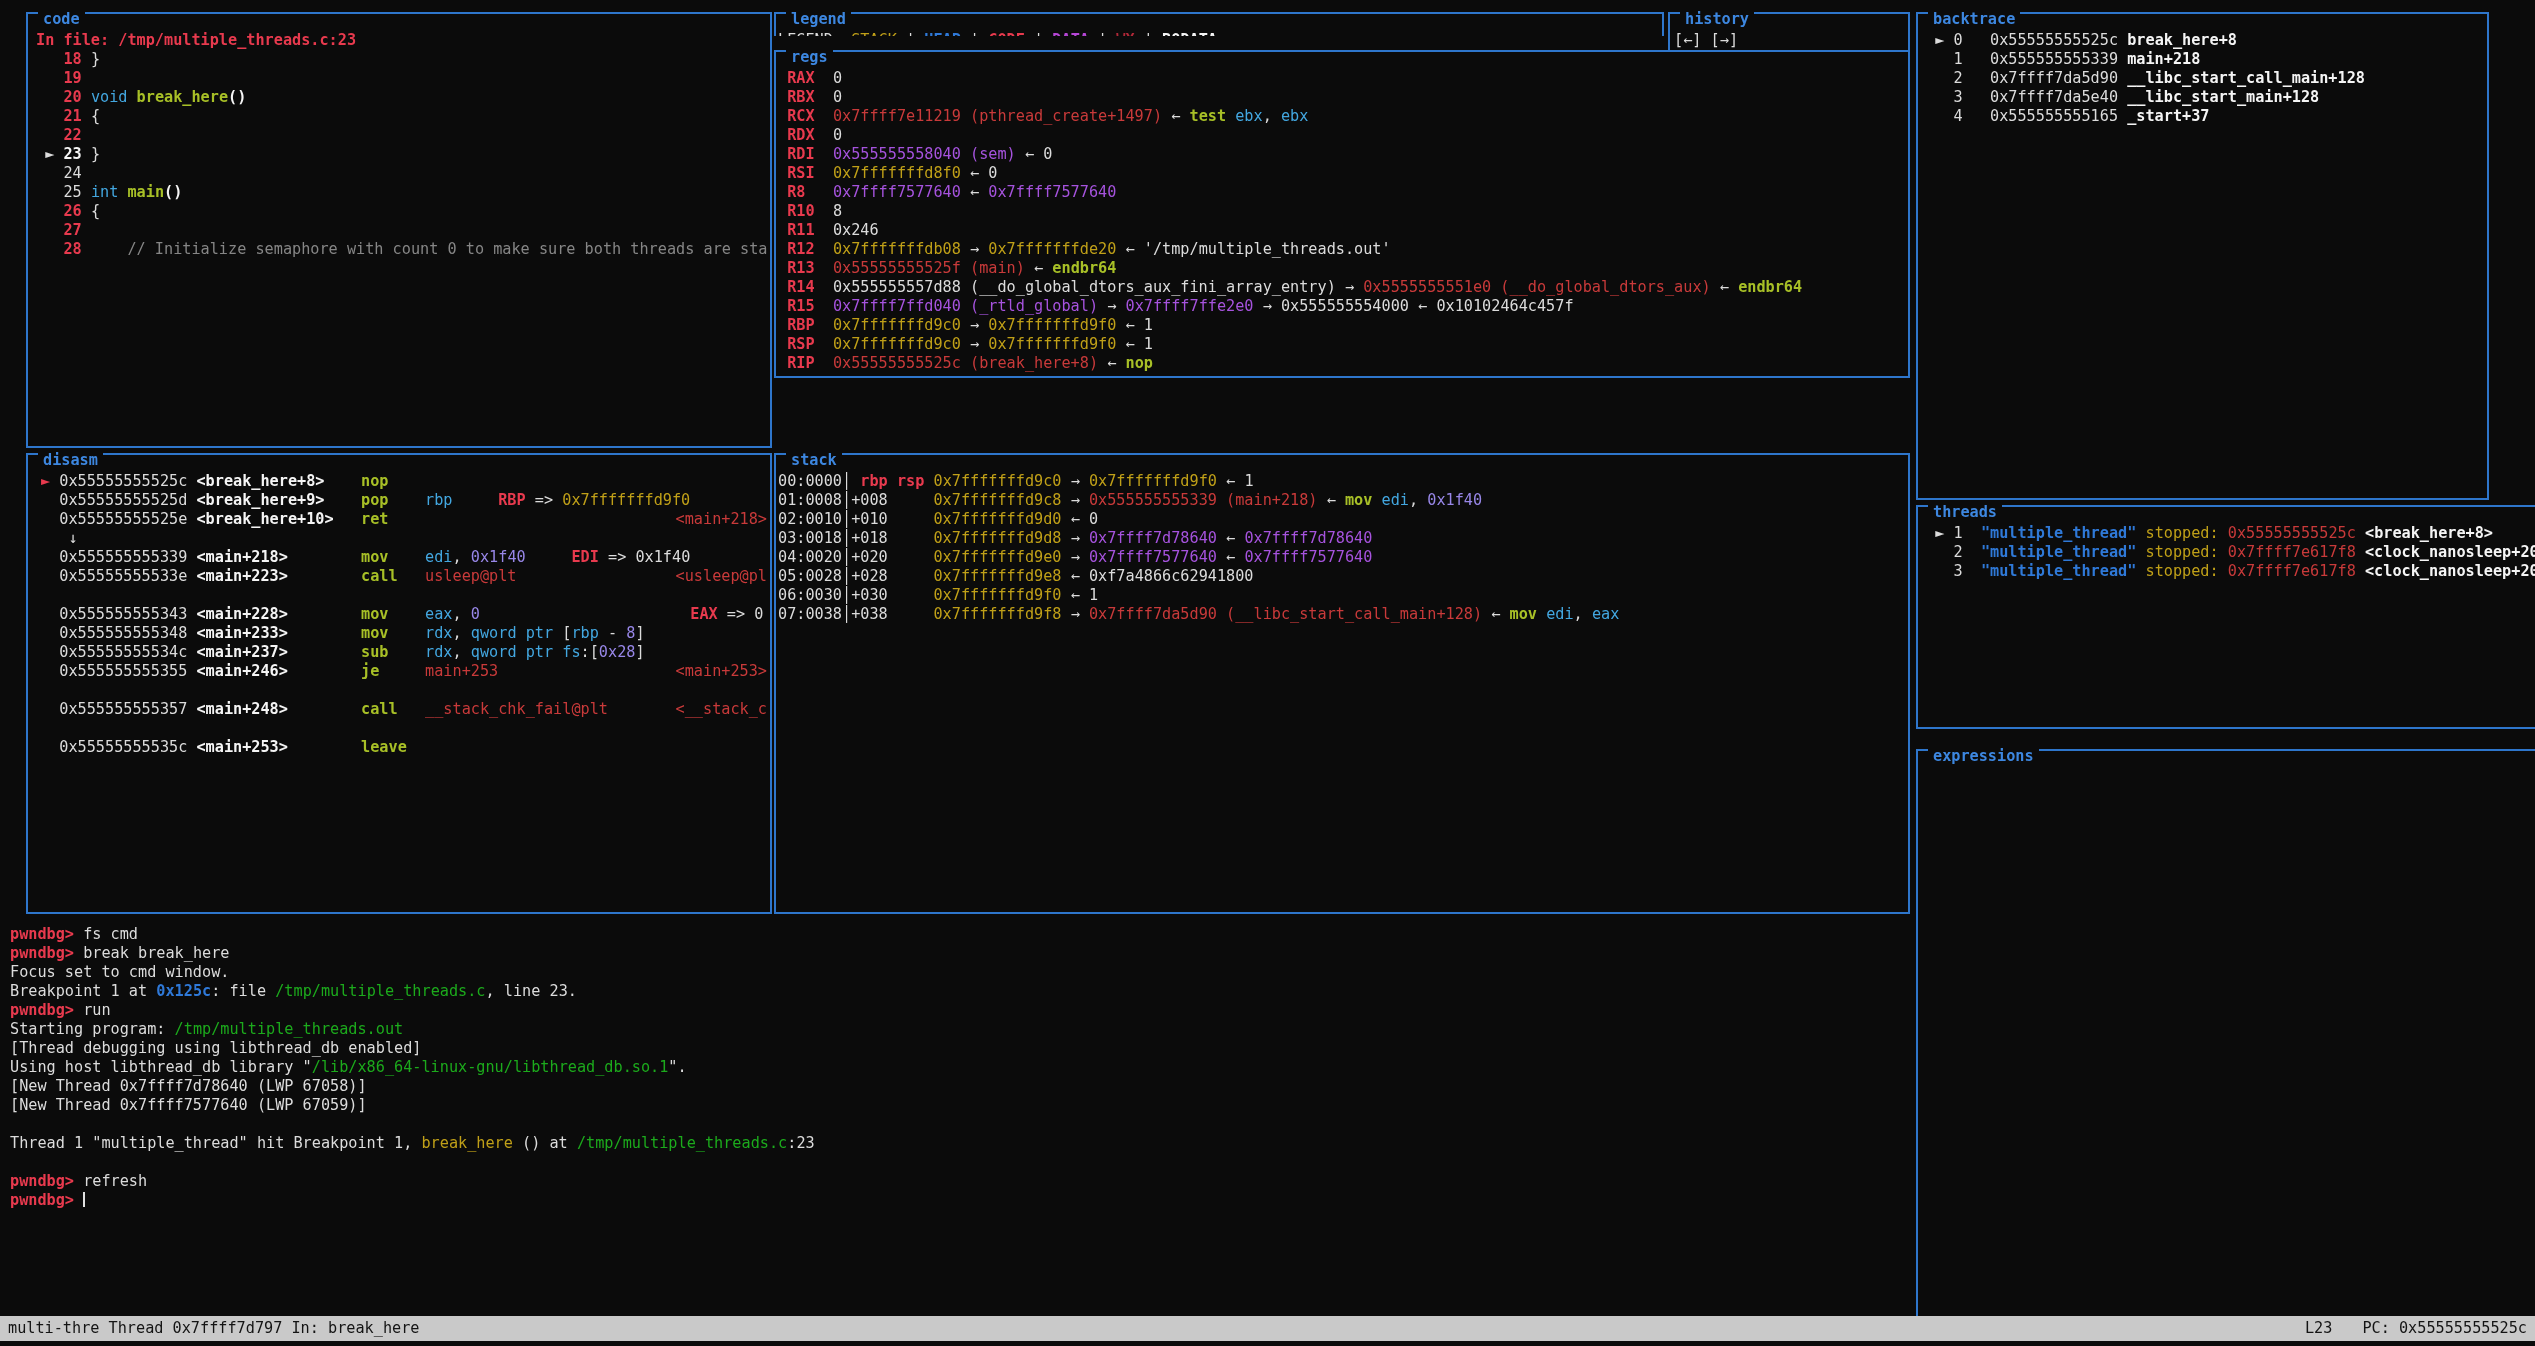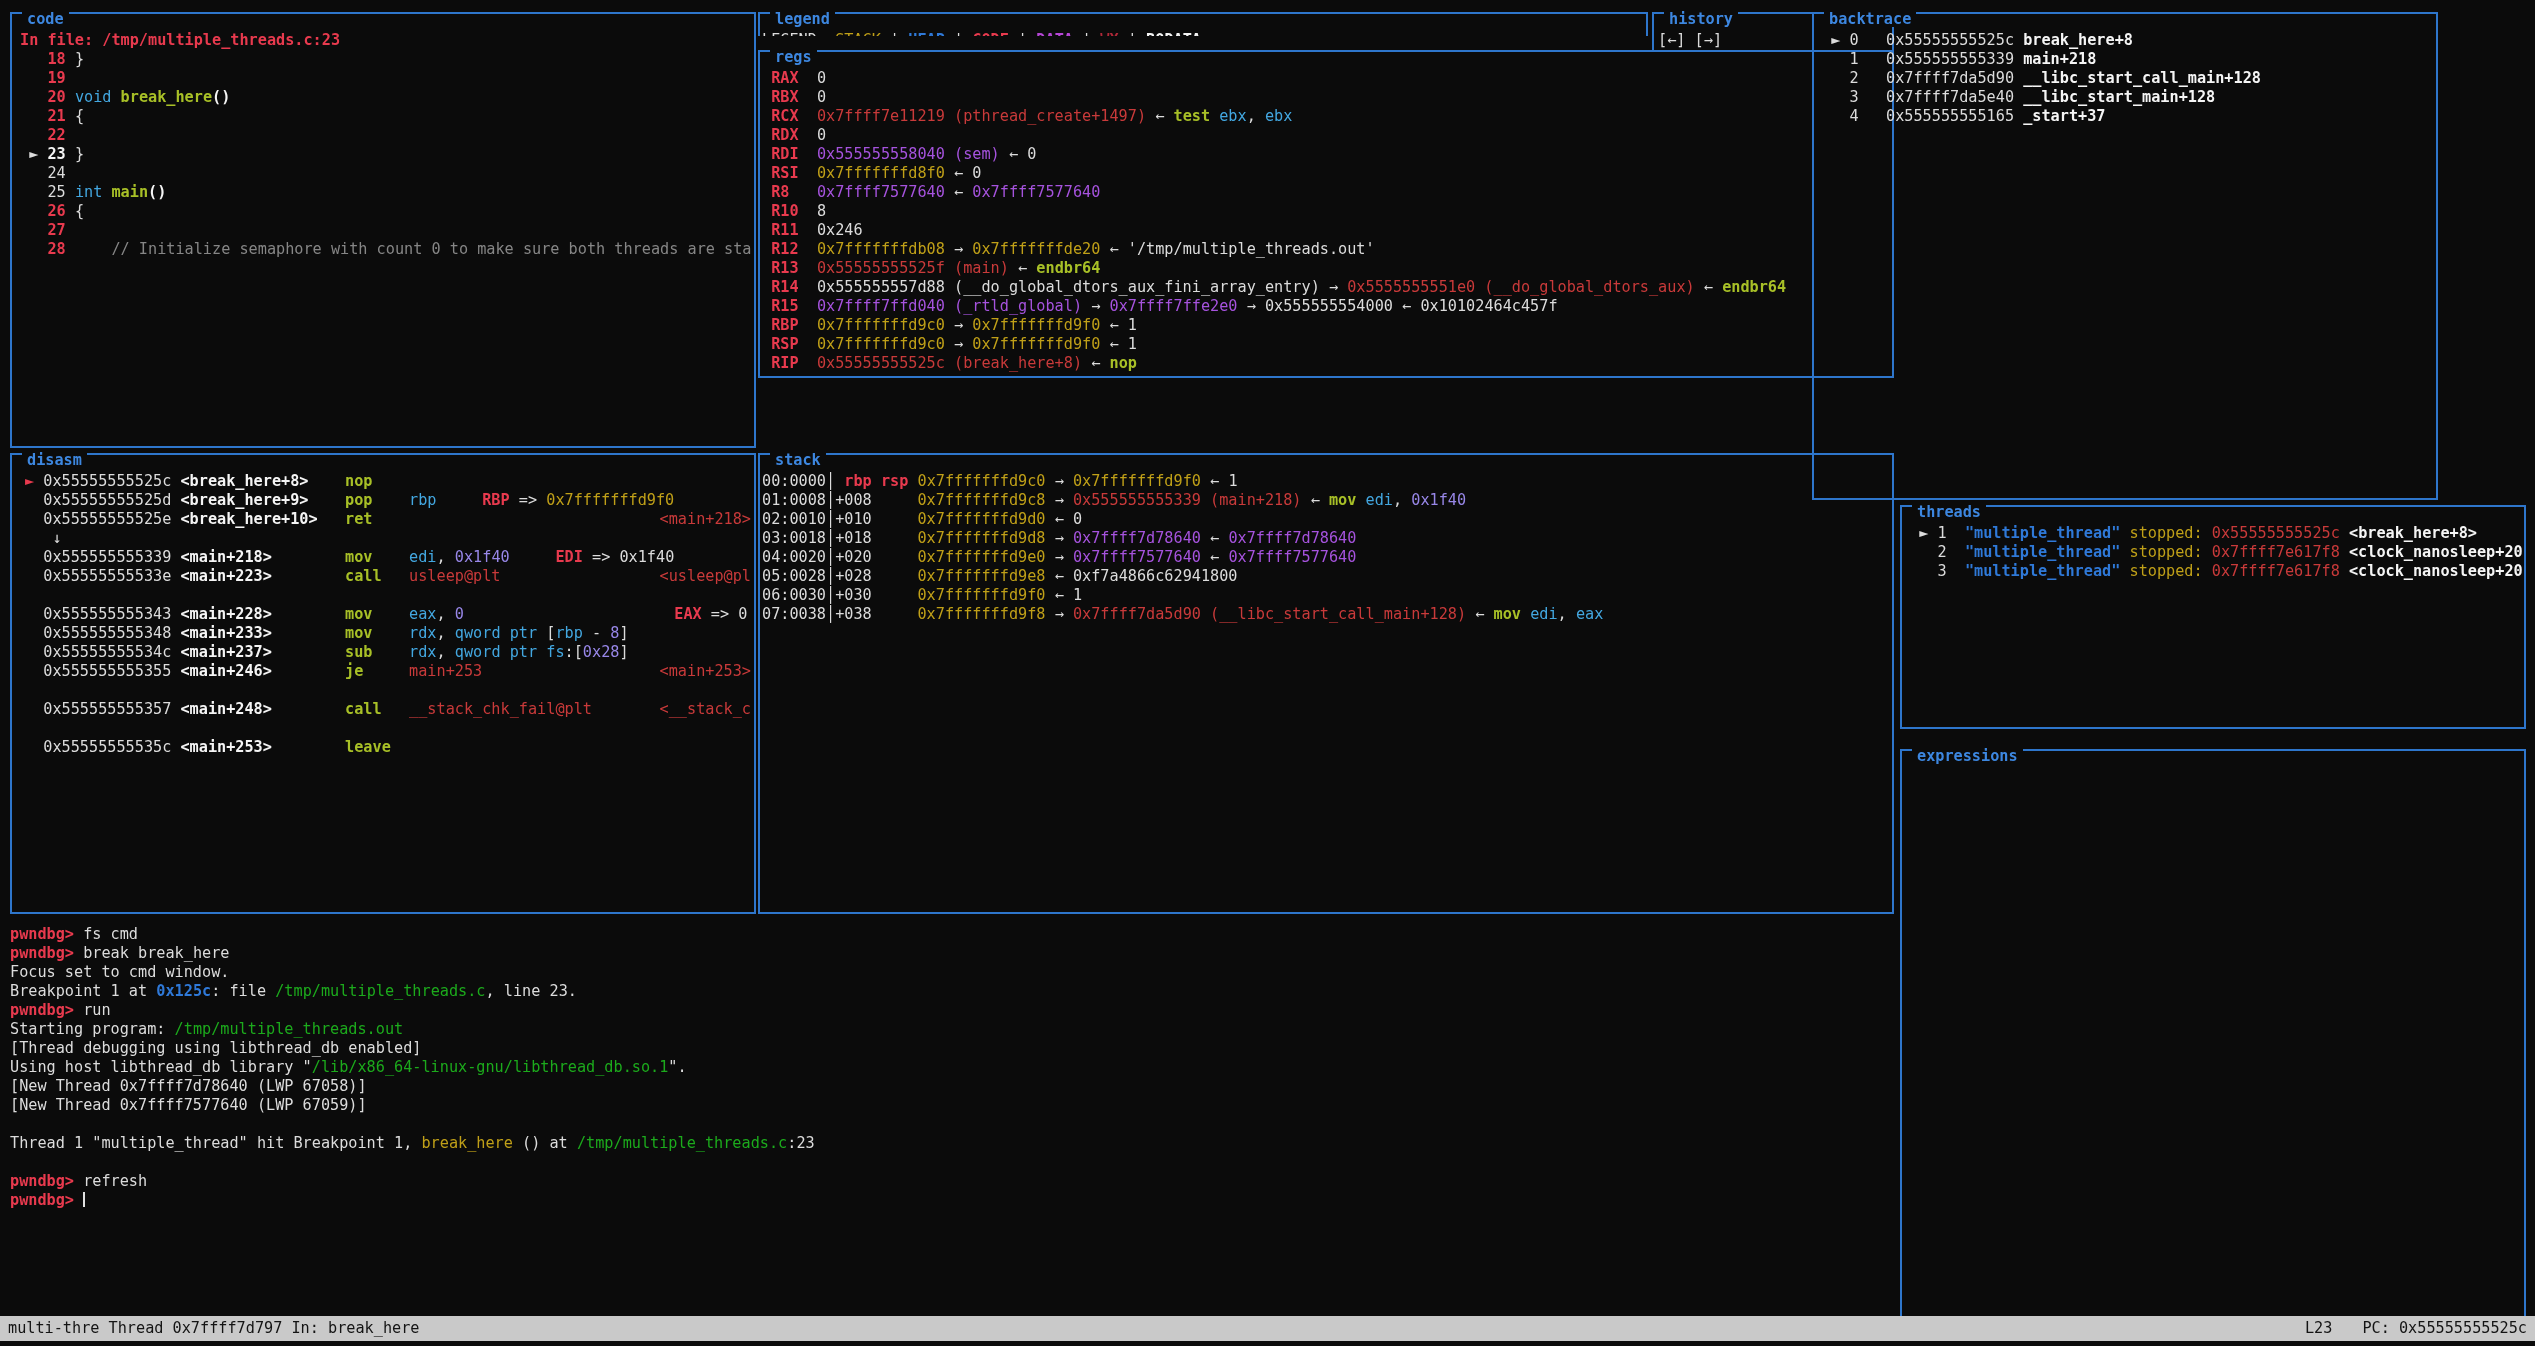--- a/index.html
+++ b/index.html
@@ -1,20 +1,20 @@
 <!DOCTYPE html>
 <html><head>
 <meta charset="utf-8">
 <style>
   :root{ --border:#2e76cc; --bg:#0b0b0b; }
   *{margin:0;padding:0;box-sizing:border-box}
   html,body{background:var(--bg);}
   body{width:2535px;height:1346px;position:relative;overflow:hidden;
        font-family:"DejaVu Sans Mono",monospace;font-size:15.2px;}
-  .panel{position:absolute;border:2px solid var(--border);}
+  .panel{position:absolute;border:2px solid var(--border);margin-left:16px;}
   .panel.no-bot{border-bottom:none;}
   .ptitle{position:absolute;top:-3px;left:10px;background:var(--bg);color:#3d87e0;
           font-weight:bold;padding:0 5px;line-height:16px;}
   .content{position:absolute;left:0;top:0;right:0;bottom:0;padding-top:17px;overflow:hidden;}
   .line{height:19px;line-height:19px;white-space:pre;position:relative;overflow:hidden;}
   .rt{position:absolute;right:3px;top:0;}
   .pl2{padding-left:2px}.pl4{padding-left:4px}.pl8{padding-left:8px}.pl13{padding-left:13px}
   .term{position:absolute;left:10px;top:925px;width:1880px;}
   .w{color:#dcdcdc}
   .wb{color:#f5f5f5;font-weight:bold}
@@ -86,21 +86,21 @@
       <div class="line"><span class="red"> R12  </span><span class="yel">0x7fffffffdb08</span><span class="w"> → </span><span class="yel">0x7fffffffde20</span><span class="w"> ← </span><span class="w">'/tmp/multiple_threads.out'</span></div>
       <div class="line"><span class="red"> R13  </span><span class="dred">0x55555555525f (main)</span><span class="w"> ← </span><span class="lim">endbr64</span></div>
       <div class="line"><span class="red"> R14  </span><span class="w">0x555555557d88 (__do_global_dtors_aux_fini_array_entry)</span><span class="w"> → </span><span class="dred">0x5555555551e0 (__do_global_dtors_aux)</span><span class="w"> ← </span><span class="lim">endbr64</span></div>
       <div class="line"><span class="red"> R15  </span><span class="pur">0x7ffff7ffd040 (_rtld_global)</span><span class="w"> → </span><span class="pur">0x7ffff7ffe2e0</span><span class="w"> → </span><span class="w">0x555555554000</span><span class="w"> ← </span><span class="w">0x10102464c457f</span></div>
       <div class="line"><span class="red"> RBP  </span><span class="yel">0x7fffffffd9c0</span><span class="w"> → </span><span class="yel">0x7fffffffd9f0</span><span class="w"> ← </span><span class="w">1</span></div>
       <div class="line"><span class="red"> RSP  </span><span class="yel">0x7fffffffd9c0</span><span class="w"> → </span><span class="yel">0x7fffffffd9f0</span><span class="w"> ← </span><span class="w">1</span></div>
       <div class="line"><span class="red"> RIP  </span><span class="dred">0x55555555525c (break_here+8)</span><span class="w"> ← </span><span class="lim">nop</span></div>
     </div>
 </div>
 
-<div class="panel" style="left:1812px;top:12px;width:626px;height:488px">
+<div class="panel" style="left:1900px;top:12px;width:573px;height:488px">
   <span class="ptitle">backtrace</span>
   <div class="content pl8">
       <div class="line"><span class="w"> ► </span><span class="w">0</span><span class="w">   </span><span class="w">0x55555555525c</span><span class="w"> </span><span class="wb">break_here+8</span></div>
       <div class="line"><span class="w">   1   </span><span class="w">0x555555555339</span><span class="w"> </span><span class="wb">main+218</span></div>
       <div class="line"><span class="w">   2   </span><span class="w">0x7ffff7da5d90</span><span class="w"> </span><span class="wb">__libc_start_call_main+128</span></div>
       <div class="line"><span class="w">   3   </span><span class="w">0x7ffff7da5e40</span><span class="w"> </span><span class="wb">__libc_start_main+128</span></div>
       <div class="line"><span class="w">   4   </span><span class="w">0x555555555165</span><span class="w"> </span><span class="wb">_start+37</span></div>
     </div>
 </div>
 

